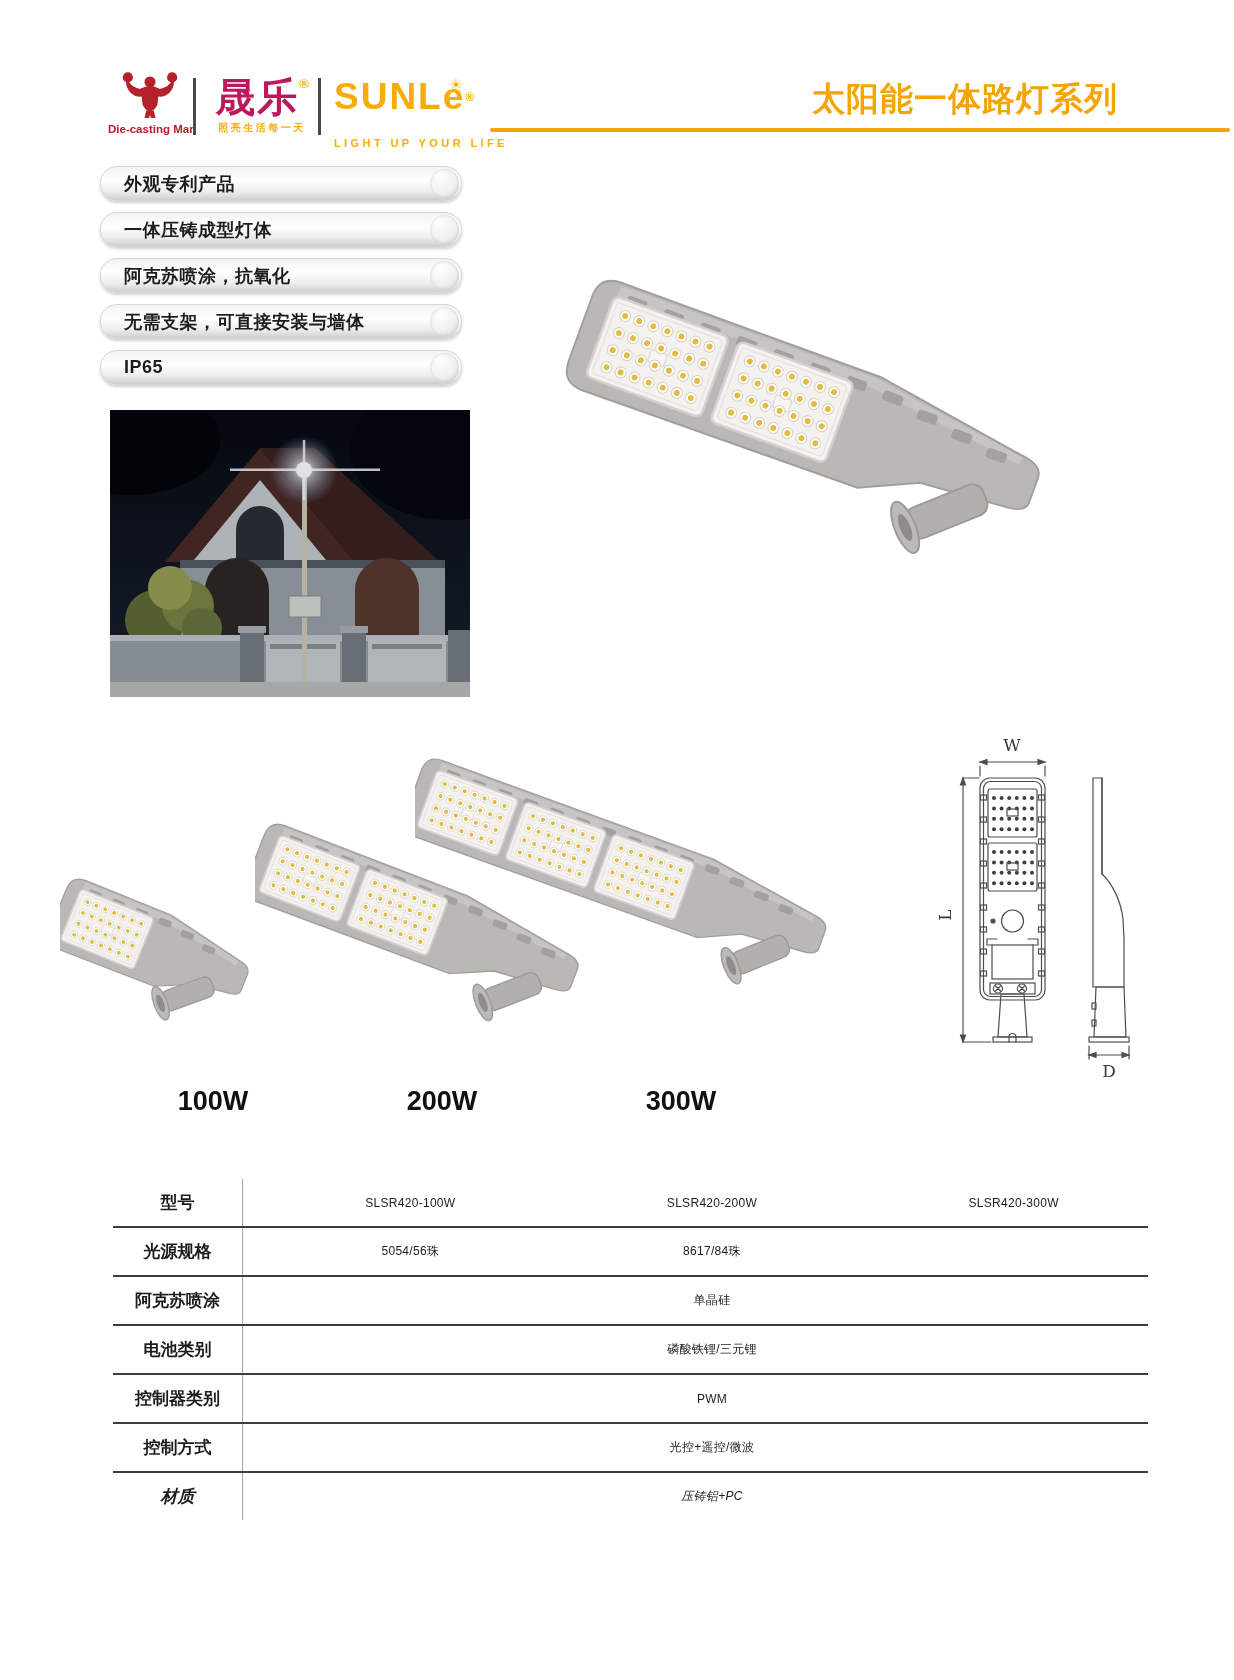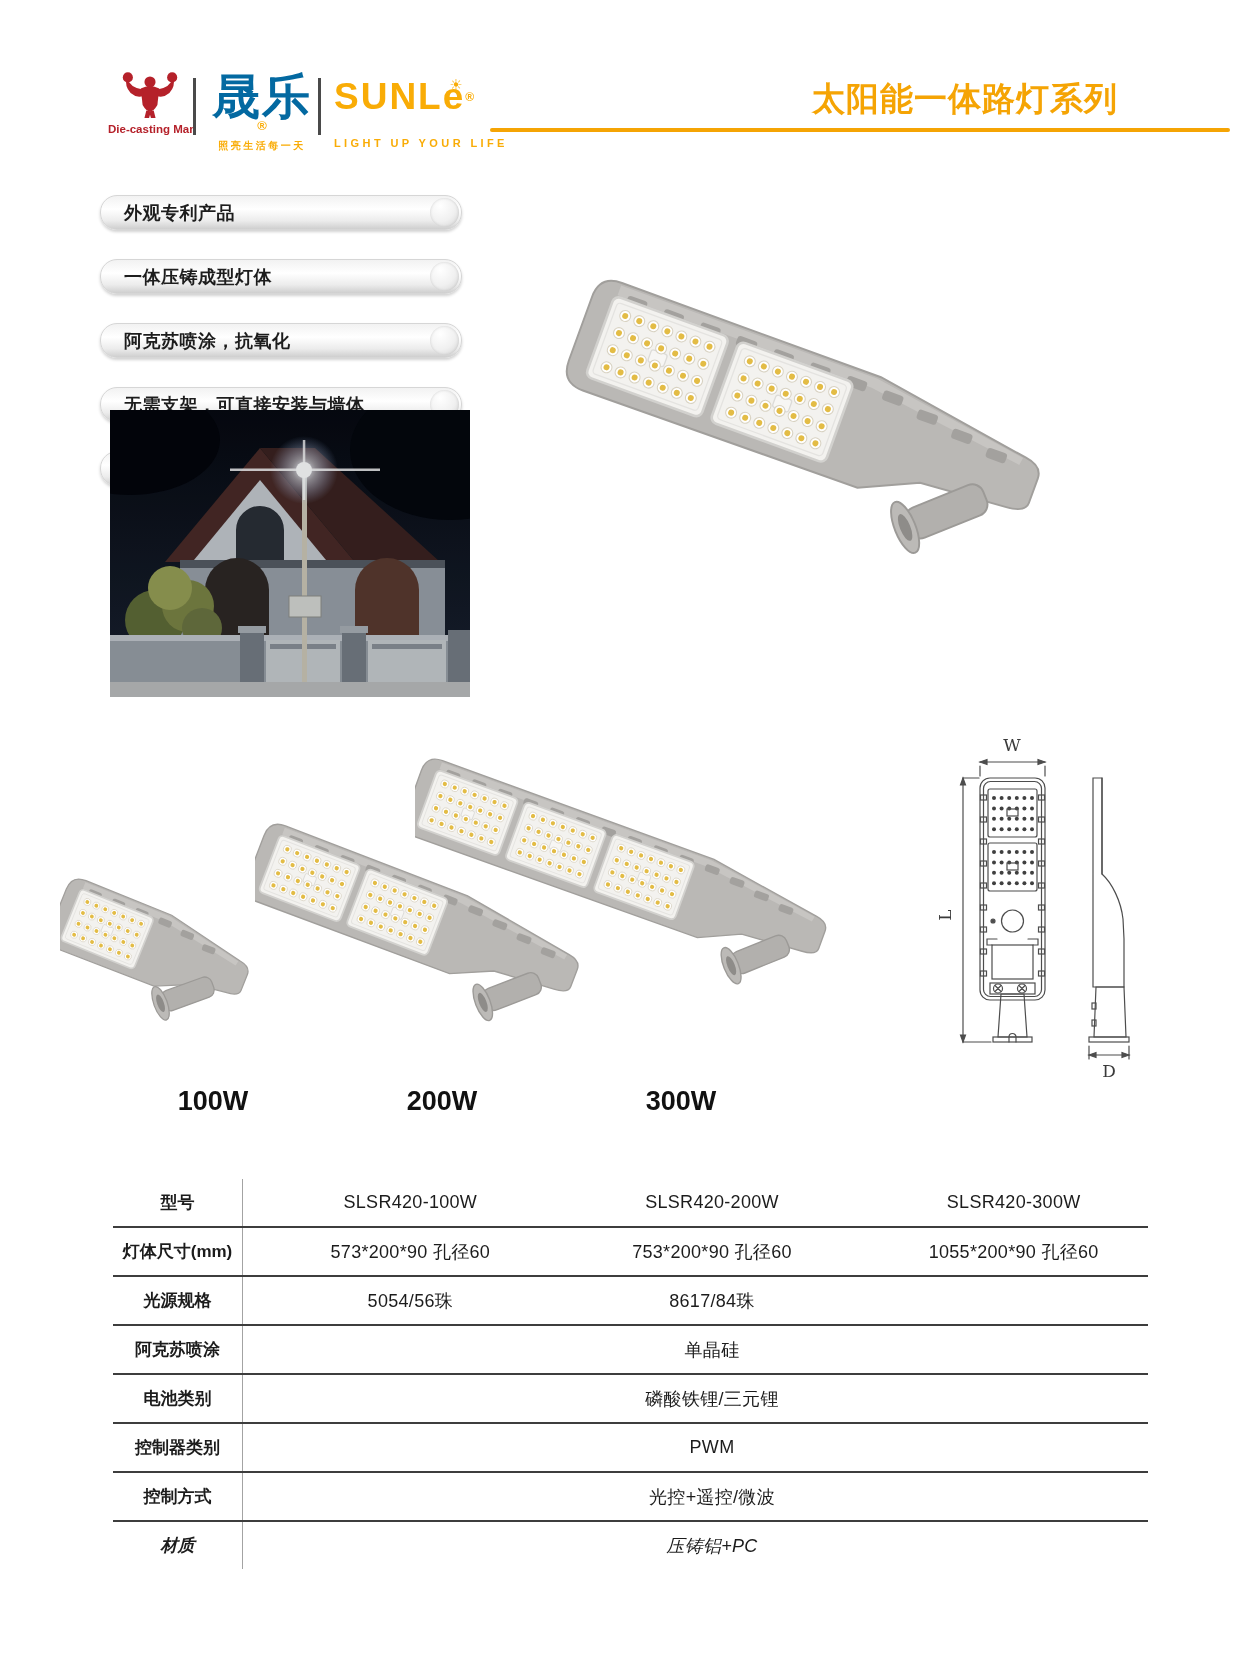--- a/index.html
+++ b/index.html
@@ -5,54 +5,54 @@
   html,body{margin:0;padding:0;background:#ffffff;}
   .page{position:relative;width:1234px;height:1680px;background:#fff;overflow:hidden;
         font-family:"Liberation Sans","DejaVu Sans",sans-serif;color:#1c1c1c;}
   
   .hdr-el{position:absolute;}
   .dcm{left:108px;top:70px;width:84px;text-align:center;}
   .dcm-label{color:#B5212A;font-weight:bold;font-size:11.5px;margin-top:1px;white-space:nowrap;}
   .vdiv{position:absolute;width:3px;background:#4a4a4a;top:78px;height:57px;}
   .vdiv1{left:193px;} .vdiv2{left:318px;}
   .shengle{left:210px;top:76px;width:104px;text-align:center;}
-  .sl-name{font-size:48px;font-weight:900;color:#0369a1;letter-spacing:2px;line-height:42px;}
+  .sl-name{font-size:40px;font-weight:900;color:#be185d;letter-spacing:2px;line-height:42px;}
   .sl-reg{font-size:13px;vertical-align:top;color:#F9AC06;font-weight:bold;}
   .sl-tag{font-size:10px;color:#F9AC06;letter-spacing:2.5px;margin-top:3px;white-space:nowrap;font-weight:bold;}
   .sunle{left:334px;top:78px;width:150px;}
   .su-name{font-size:37px;font-weight:900;color:#F9AC06;letter-spacing:2px;line-height:38px;position:relative;}
   .su-reg{font-size:12px;vertical-align:top;color:#F9AC06;font-weight:bold;}
   .su-sun{position:absolute;top:-10px;margin-left:-16px;font-size:15px;color:#F9AC06;}
   .su-tag{font-size:11px;color:#F9AC06;letter-spacing:3.4px;margin-top:21px;white-space:nowrap;font-weight:bold;}
   .page-title{left:760px;top:77px;width:410px;text-align:center;font-size:33px;font-weight:bold;color:#F5A404;letter-spacing:1px;}
   .orange-rule{left:490px;top:128px;width:740px;height:4px;background:#F5A404;border-radius:2px;}
   
   .features{position:absolute;left:100px;top:166px;width:362px;}
   .pill{position:relative;height:33px;border-radius:17px;margin-bottom:11px;
         background:linear-gradient(180deg,#f2f2f2 0%,#ffffff 40%,#ececec 75%,#cfcfcf 100%);
         border:1px solid #d6d6d6;box-shadow:0 2px 3px rgba(0,0,0,0.18);
-        display:flex;align-items:center;padding-left:23px;margin-top:29px;}
+        display:flex;align-items:center;padding-left:23px;}
   .pill::after{content:"";position:absolute;right:2px;top:2px;width:29px;height:29px;border-radius:50%;
         background:radial-gradient(circle at 35% 28%,#ffffff 0%,#f0f0f0 55%,#d2d2d2 100%);
         box-shadow:inset 0 0 3px rgba(0,0,0,0.15);}
   .pill-text{font-weight:bold;font-size:18px;color:#1d1d1d;letter-spacing:0.5px;}
   
   .photo{position:absolute;left:110px;top:410px;width:360px;height:287px;overflow:hidden;}
   
   .lampslot{position:absolute;pointer-events:none;}
   .wlabel{position:absolute;top:1086px;width:120px;text-align:center;font-size:27px;font-weight:bold;color:#111;}
   
   .drawing{position:absolute;left:935px;top:683px;}
   
   .spec{position:absolute;left:113px;top:1179px;width:1035px;}
   .spec-row{display:grid;grid-template-columns:130px 1fr 1fr 1fr;height:47px;border-bottom:2px solid #3d3d3d;}
   .spec-row.last{border-bottom:none;font-style:italic;}
   .spec-label{font-weight:bold;font-size:17px;border-right:1px solid #a3a3a3;
         display:flex;align-items:center;justify-content:center;text-align:center;}
-  .spec-val{display:flex;align-items:center;justify-content:center;font-size:18px;letter-spacing:0.3px;padding-left:33px;}
+  .spec-val{display:flex;align-items:center;justify-content:center;font-size:12px;letter-spacing:0.3px;padding-left:33px;}
   .span3{grid-column:2/5;}
 </style>
 </head>
 <body>
 
 <div class="page">
 
   <div class="hdr-el dcm">
     <svg viewBox="0 0 70 52" width="68" height="48">
       <g fill="#B5212A">
@@ -856,26 +856,20 @@
   </div>
 
   <div class="spec" id="spec-table">
       <div class="spec-row">
         <div class="spec-label">型号</div>
         <div class="spec-val">SLSR420-100W</div>
         <div class="spec-val">SLSR420-200W</div>
         <div class="spec-val">SLSR420-300W</div>
       </div>
       <div class="spec-row">
-        <div class="spec-label">灯体尺寸(mm)</div>
-        <div class="spec-val">573*200*90 孔径60</div>
-        <div class="spec-val">753*200*90 孔径60</div>
-        <div class="spec-val">1055*200*90 孔径60</div>
-      </div>
-      <div class="spec-row">
         <div class="spec-label">光源规格</div>
         <div class="spec-val">5054/56珠</div>
         <div class="spec-val">8617/84珠</div>
       </div>
       <div class="spec-row">
         <div class="spec-label">阿克苏喷涂</div>
         <div class="spec-val span3">单晶硅</div>
       </div>
       <div class="spec-row">
         <div class="spec-label">电池类别</div>

